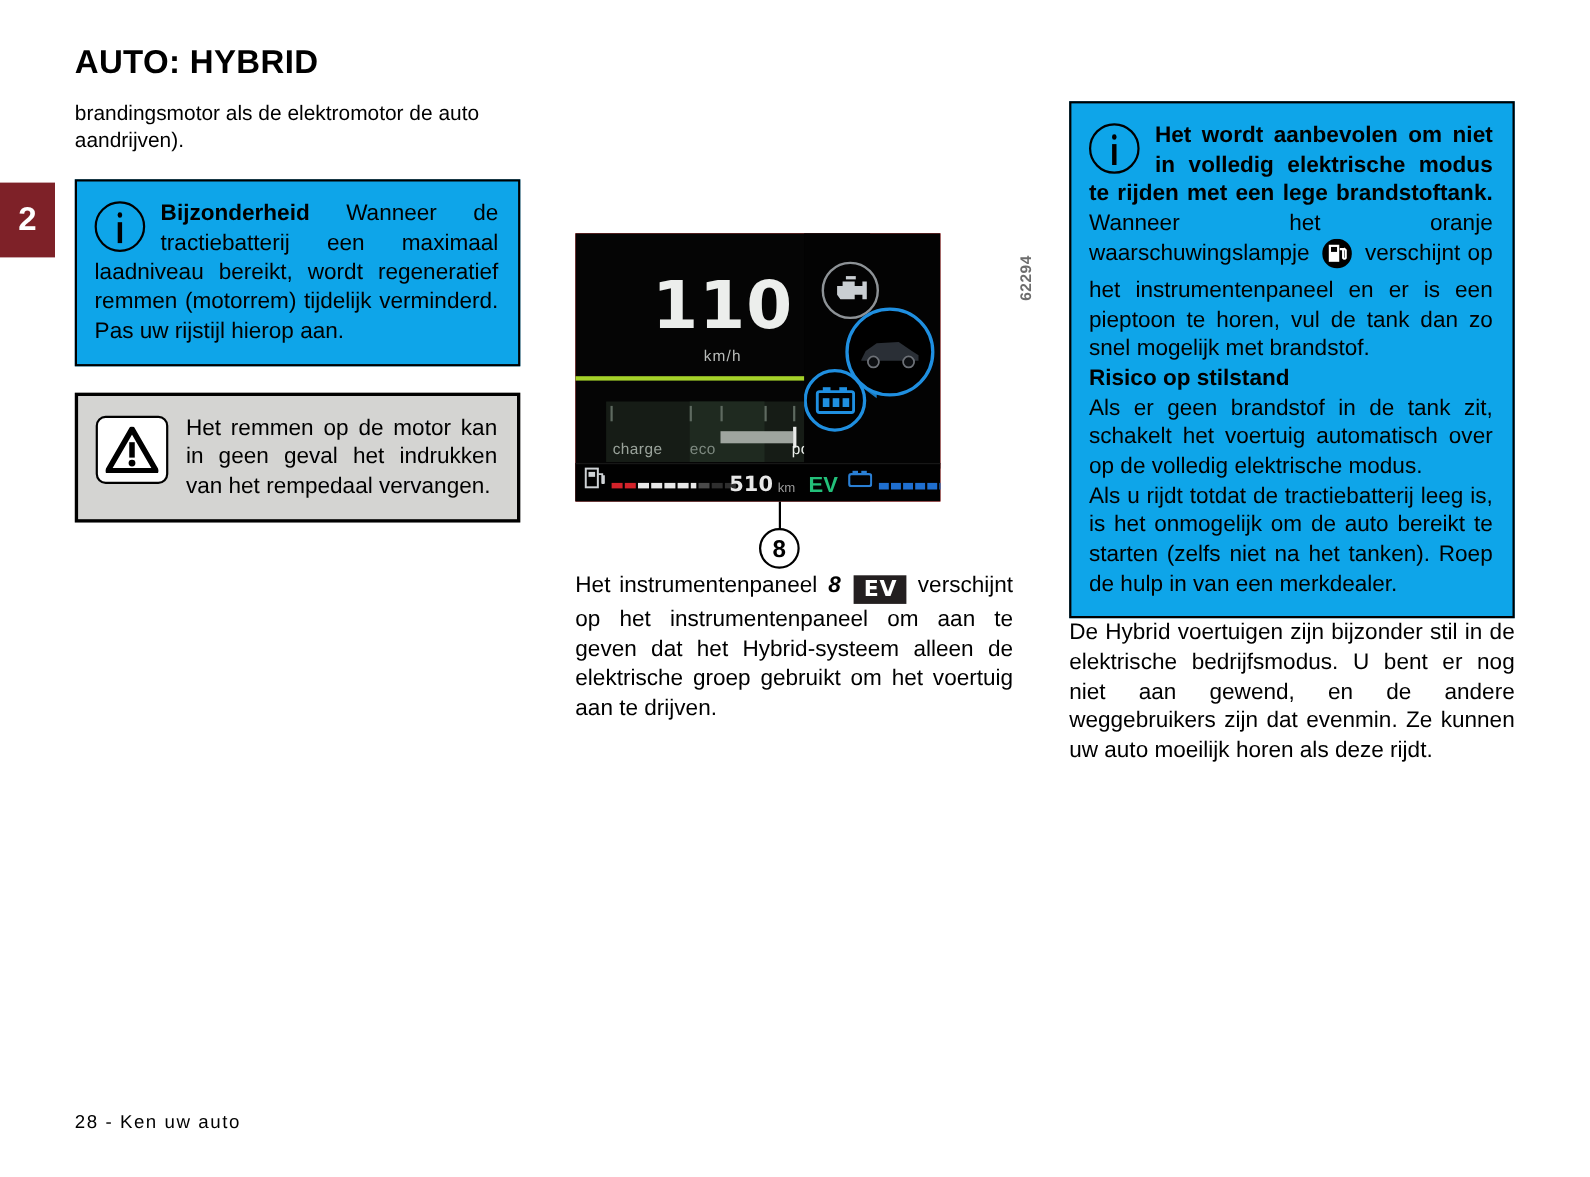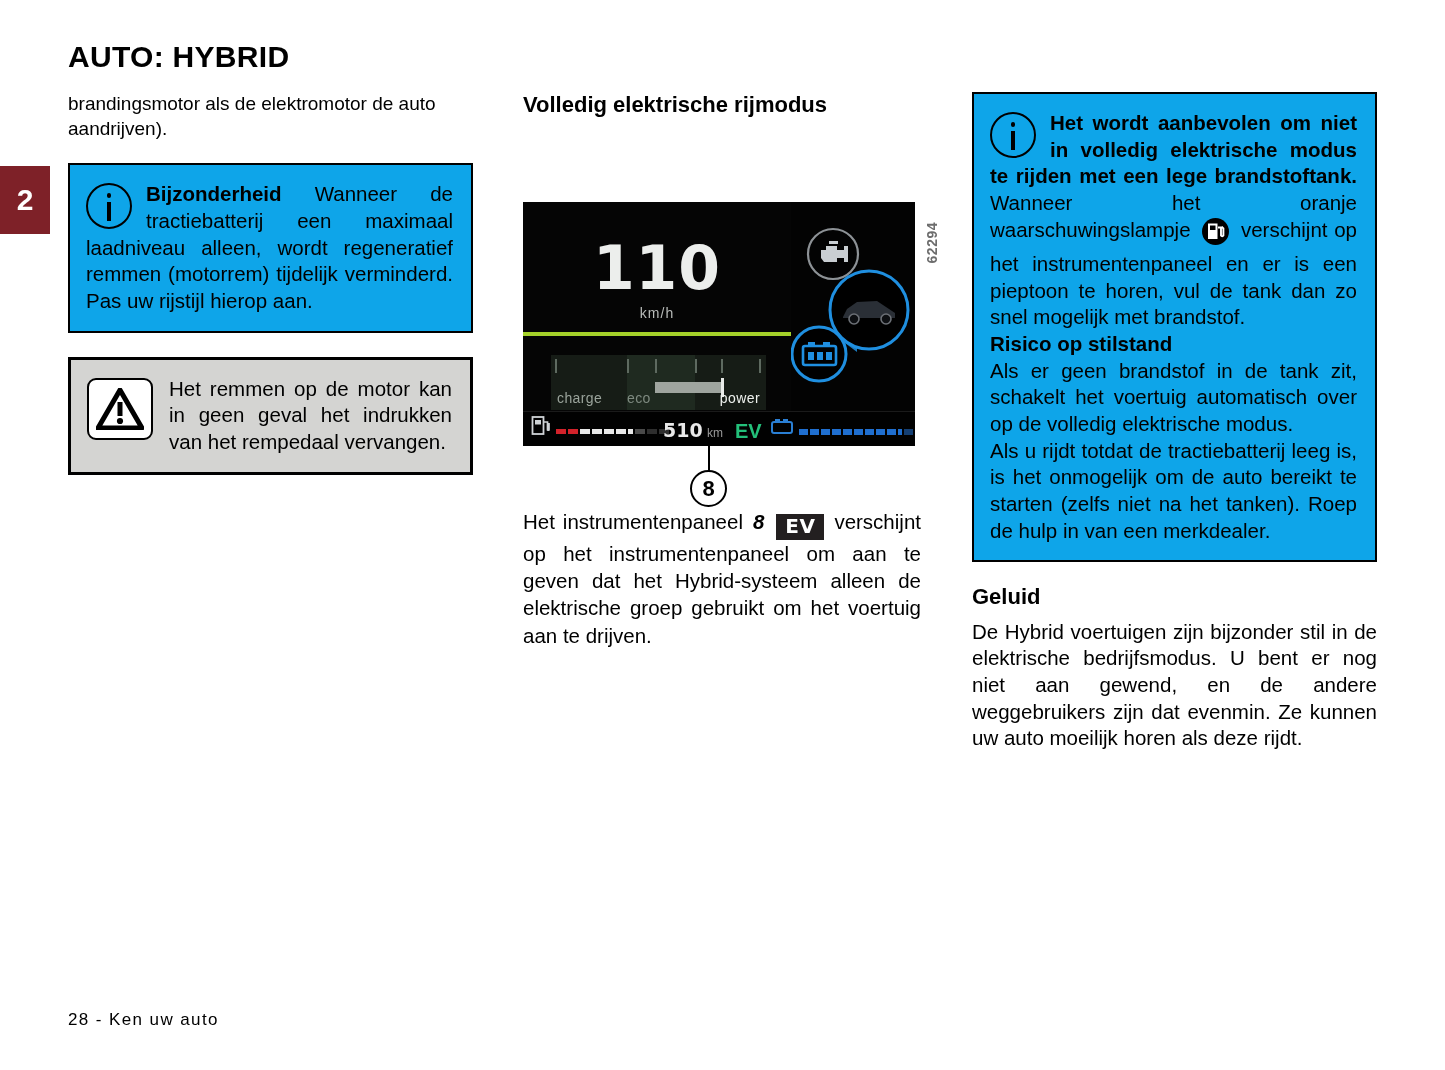--- a/index.html
+++ b/index.html
@@ -154,25 +154,25 @@
     color: #6d6d6d;
     font-weight: bold;
     letter-spacing: 0.5px;
     transform: rotate(-90deg);
     transform-origin: right top;
     white-space: nowrap;
   }
 
   .dash {
     position: relative;
-    width: 392px;
+    width: 332px;
     height: 244px;
     background: #b91c1c;
     overflow: hidden;
-    margin-top: 84px;
+    margin-top: 120px;
   }
   .dash-left {
     position: absolute;
     left: 0; top: 0;
     width: 268px; height: 100%;
     background: #050505;
   }
   .speed {
     position: absolute;
     left: 0; top: 36px;
@@ -377,21 +377,21 @@
 <div class="page-title">AUTO: HYBRID</div>
 
 <div class="col col-left">
 
   <p class="intro-text">brandingsmotor als de elektromotor de auto aandrijven).</p>
 
   <div class="box">
     <div class="box-inner">
       <span class="icon-info"></span>
       <span class="box-title">Bijzonderheid</span>
-      <span>Wanneer de tractiebatterij een maximaal laadniveau alleen, wordt regeneratief remmen (motorrem) tijdelijk verminderd. Pas uw rijstijl hierop aan.</span>
+      <span>Wanneer de tractiebatterij een maximaal laadniveau bereikt, wordt regeneratief remmen (motorrem) tijdelijk verminderd. Pas uw rijstijl hierop aan.</span>
     </div>
   </div>
 
   <div style="height:24px"></div>
 
   <div class="box grey">
     <div class="box-inner">
       <span class="icon-warning">
         <svg width="48" height="42" viewBox="0 0 48 42" aria-hidden="true">
           <path d="M24 2 L46 40 L2 40 Z" fill="none" stroke="#000" stroke-width="5" stroke-linejoin="round"></path>
@@ -400,21 +400,20 @@
         </svg>
       </span>
       <span>Het remmen op de motor kan in geen geval het indrukken van het rempedaal vervangen.</span>
     </div>
   </div>
 
 </div>
 
 <div class="col col-middle">
 
-  <h2 class="section-head">Volledig elektrische rijmodus</h2>
 
   <div class="figure-wrap">
     <div class="fig-ref">62294</div>
 
     <div class="dash">
       <div class="dash-left"></div>
 
       <div class="speed">110</div>
       <div class="speed-unit">km/h</div>
       <div class="green-bar"></div>
@@ -542,18 +541,17 @@
       <span>verschijnt op het instrumentenpaneel en er is een pieptoon te horen, vul de tank dan zo snel mogelijk met brandstof.</span>
       <br>
       <span class="box-title">Risico op stilstand</span>
       <br>
       <span>Als er geen brandstof in de tank zit, schakelt het voertuig automatisch over op de volledig elektrische modus.</span>
       <br>
       <span>Als u rijdt totdat de tractiebatterij leeg is, is het onmogelijk om de auto bereikt te starten (zelfs niet na het tanken). Roep de hulp in van een merkdealer.</span>
     </div>
   </div>
 
-  <h2 class="subhead">Geluid</h2>
   <p class="body" style="text-align:justify;">De Hybrid voertuigen zijn bijzonder stil in de elektrische bedrijfsmodus. U bent er nog niet aan gewend, en de andere weggebruikers zijn dat evenmin. Ze kunnen uw auto moeilijk horen als deze rijdt.</p>
 
 </div>
 
 <div class="footer">28 - Ken uw auto</div>
 
 </body></html>

